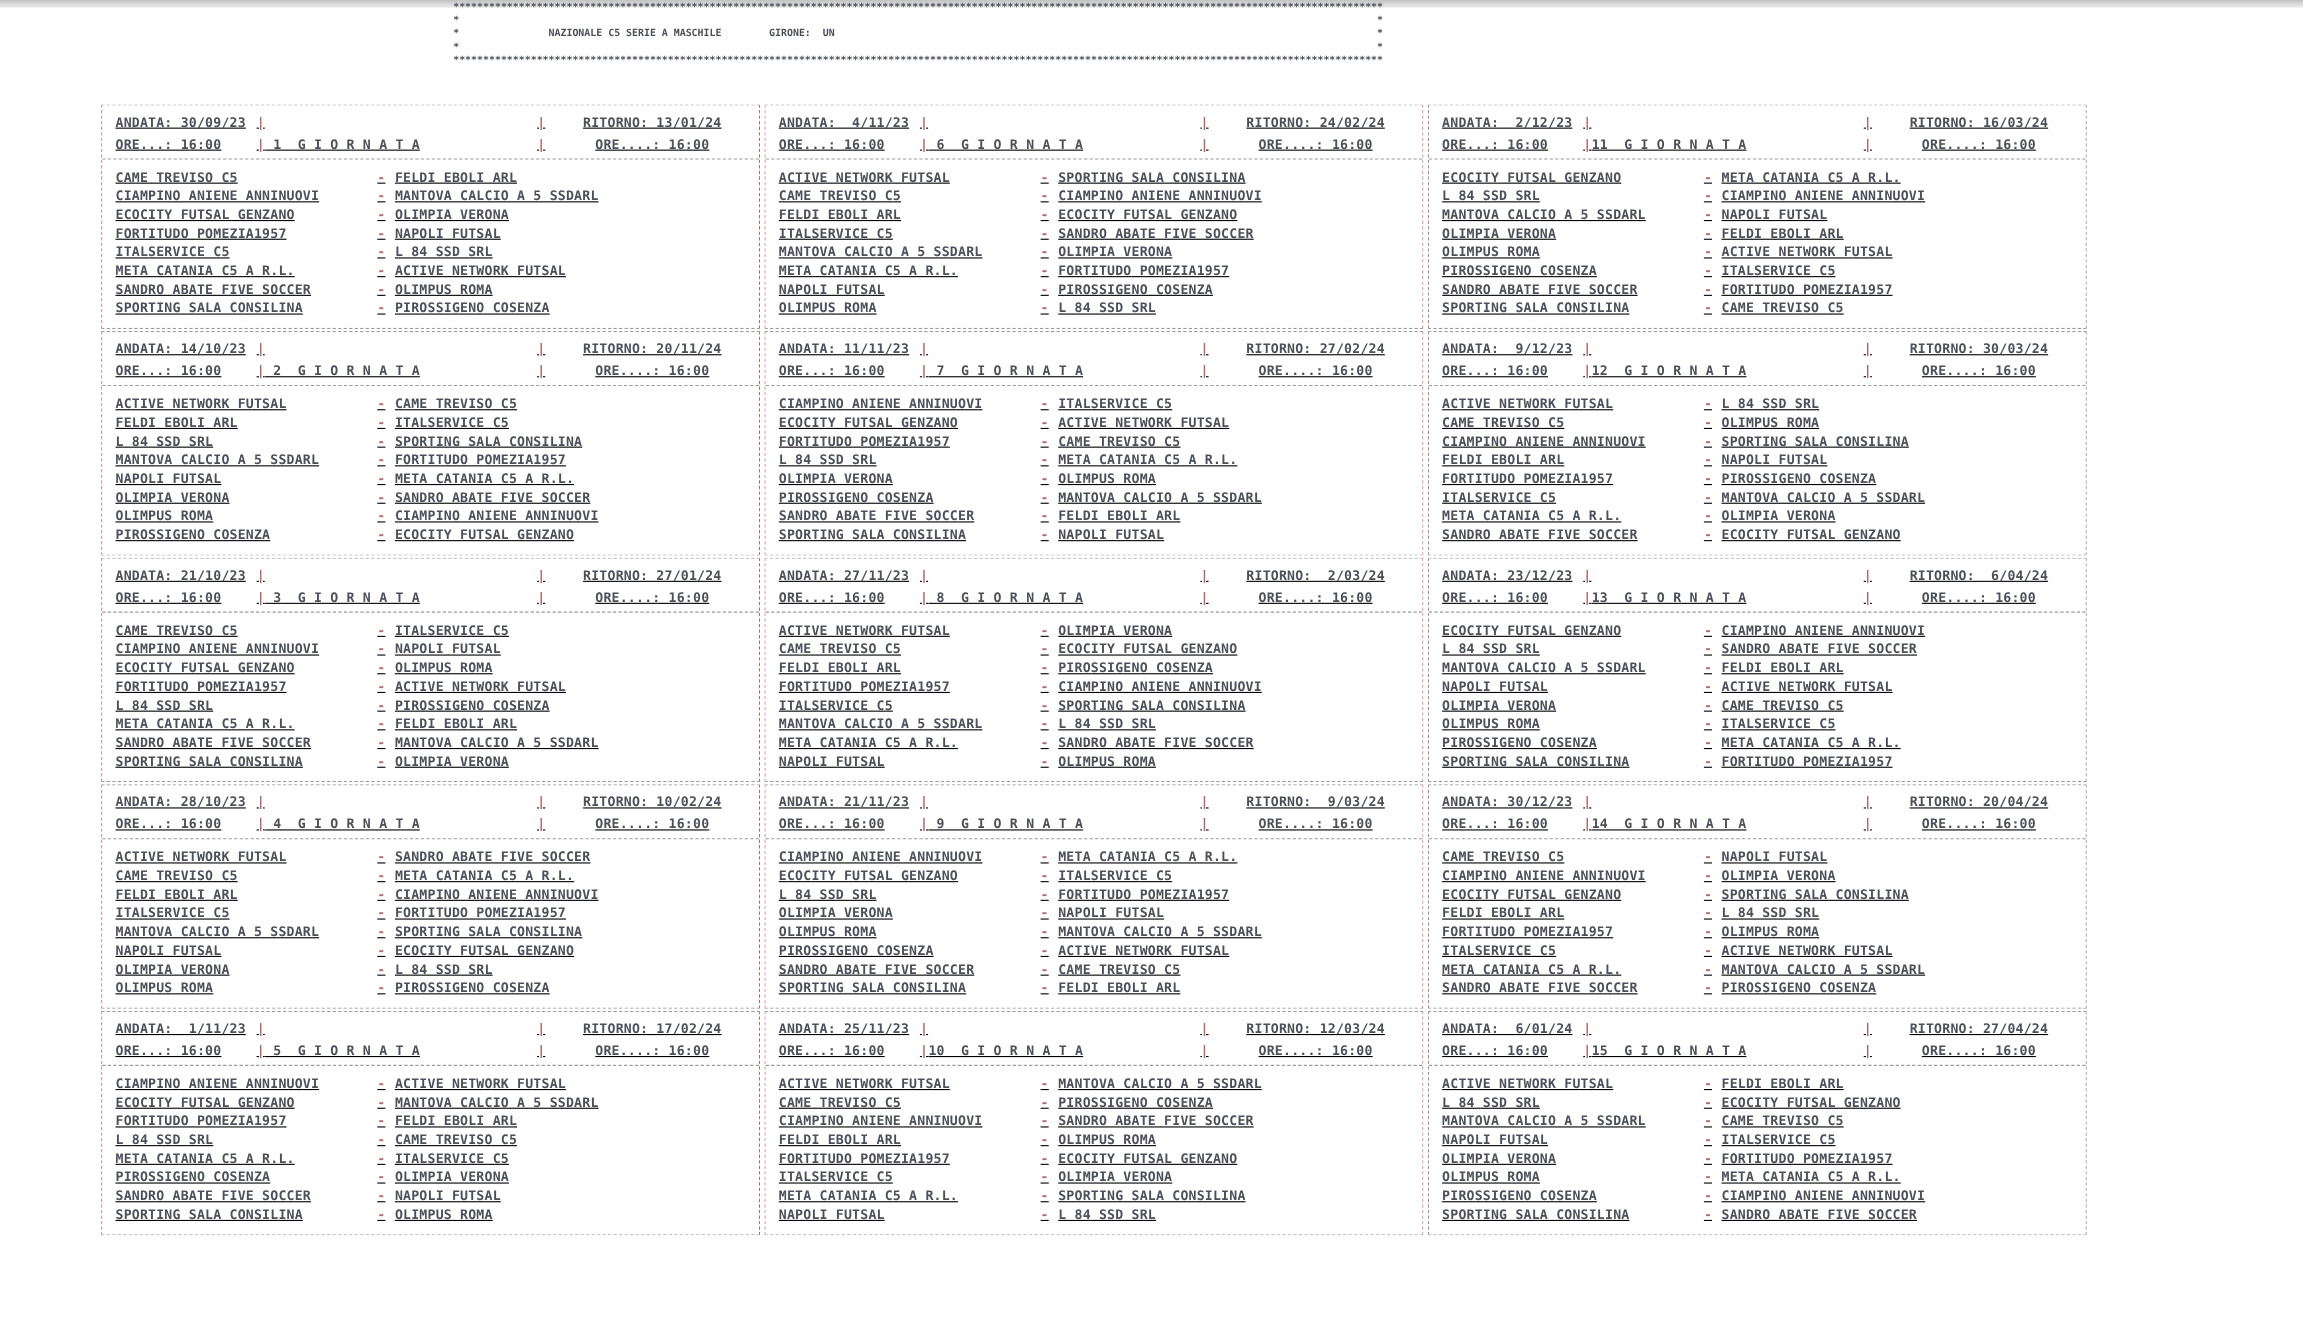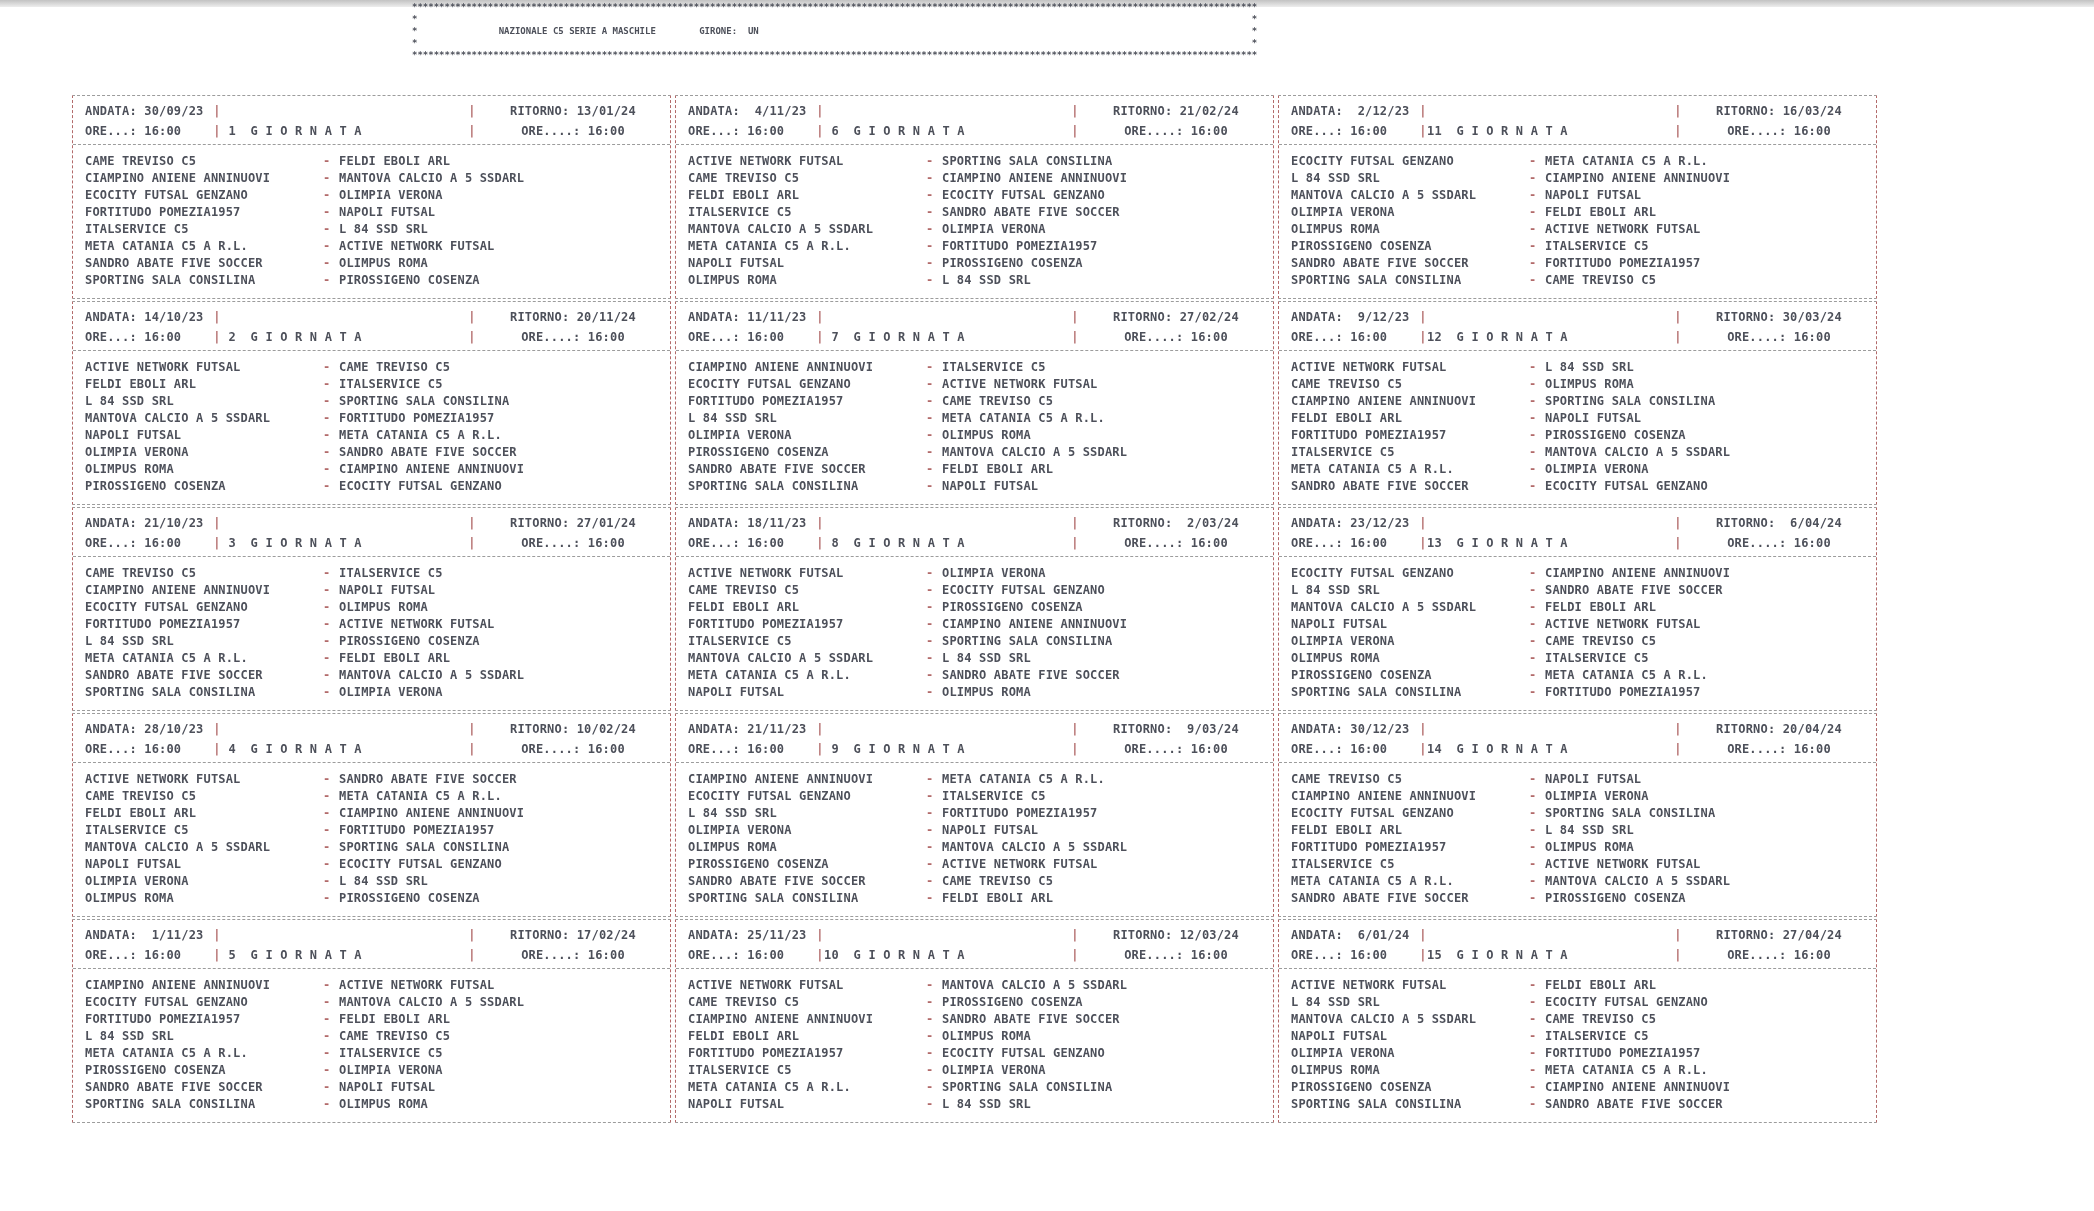--- a/index.html
+++ b/index.html
@@ -7,24 +7,24 @@
        font-family:"DejaVu Sans Mono", monospace;}
   .page{position:relative;width:2094px;height:1211px;background:var(--bg,#fff);}
   .top-strip{position:absolute;left:0;top:0;width:2094px;height:7px;
              background:linear-gradient(var(--strip,#c2c2c2),#ededed);}
   
   .banner{position:absolute;left:412px;top:1px;margin:0;
           font-size:9px;line-height:12px;font-weight:bold;
           color:var(--text,#4d505a);white-space:pre;}
   .banner span{display:block;}
   
-  .rounds{position:absolute;left:72px;top:95px;
+  .rounds{position:absolute;left:92px;top:95px;
           display:grid;grid-template-columns:repeat(3,599px);
           grid-template-rows:repeat(5,204px);grid-auto-flow:column;
-          column-gap:4px;row-gap:2px;}
+          column-gap:4px;row-gap:2px;text-decoration:underline;}
   .round{box-sizing:border-box;background:#fff;
          border-top:1px dashed var(--gray,#9c9c9c);
          border-bottom:1px dashed var(--gray,#9c9c9c);
          border-left:1px dashed var(--red,#b26a6a);
          border-right:1px dashed var(--red,#b26a6a);
          font-size:12px;font-weight:bold;letter-spacing:0.18px;
          color:var(--text,#4d505a);}
   .rh{border-bottom:1px dashed var(--gray,#9c9c9c);padding:5px 12px 3px 12px;}
   .rh-row{display:grid;grid-template-columns:128px 8px 247px 8px 1fr;
           line-height:20px;white-space:pre;}
@@ -385,21 +385,21 @@
 </div>
   </div>
 
   <div class="round">
     <div class="rh">
       <div class="rh-row">
         <span class="cell l">ANDATA:  4/11/23</span>
         <span class="pipe">|</span>
         <span class="cell m"></span>
         <span class="pipe">|</span>
-        <span class="cell r">RITORNO: 21/02/24</span>
+        <span class="cell r">RITORNO: 24/02/24</span>
       </div>
       <div class="rh-row">
         <span class="cell l">ORE...: 16:00</span>
         <span class="pipe">|</span>
         <span class="cell m"> 6  G I O R N A T A</span>
         <span class="pipe">|</span>
         <span class="cell r">ORE....: 16:00</span>
       </div>
     </div>
     <div class="rm">
@@ -517,21 +517,21 @@
     <span class="home">SPORTING SALA CONSILINA</span>
     <span class="dash">-</span>
     <span class="away">NAPOLI FUTSAL</span>
   </div>
 </div>
   </div>
 
   <div class="round">
     <div class="rh">
       <div class="rh-row">
-        <span class="cell l">ANDATA: 18/11/23</span>
+        <span class="cell l">ANDATA: 27/11/23</span>
         <span class="pipe">|</span>
         <span class="cell m"></span>
         <span class="pipe">|</span>
         <span class="cell r">RITORNO:  2/03/24</span>
       </div>
       <div class="rh-row">
         <span class="cell l">ORE...: 16:00</span>
         <span class="pipe">|</span>
         <span class="cell m"> 8  G I O R N A T A</span>
         <span class="pipe">|</span>

